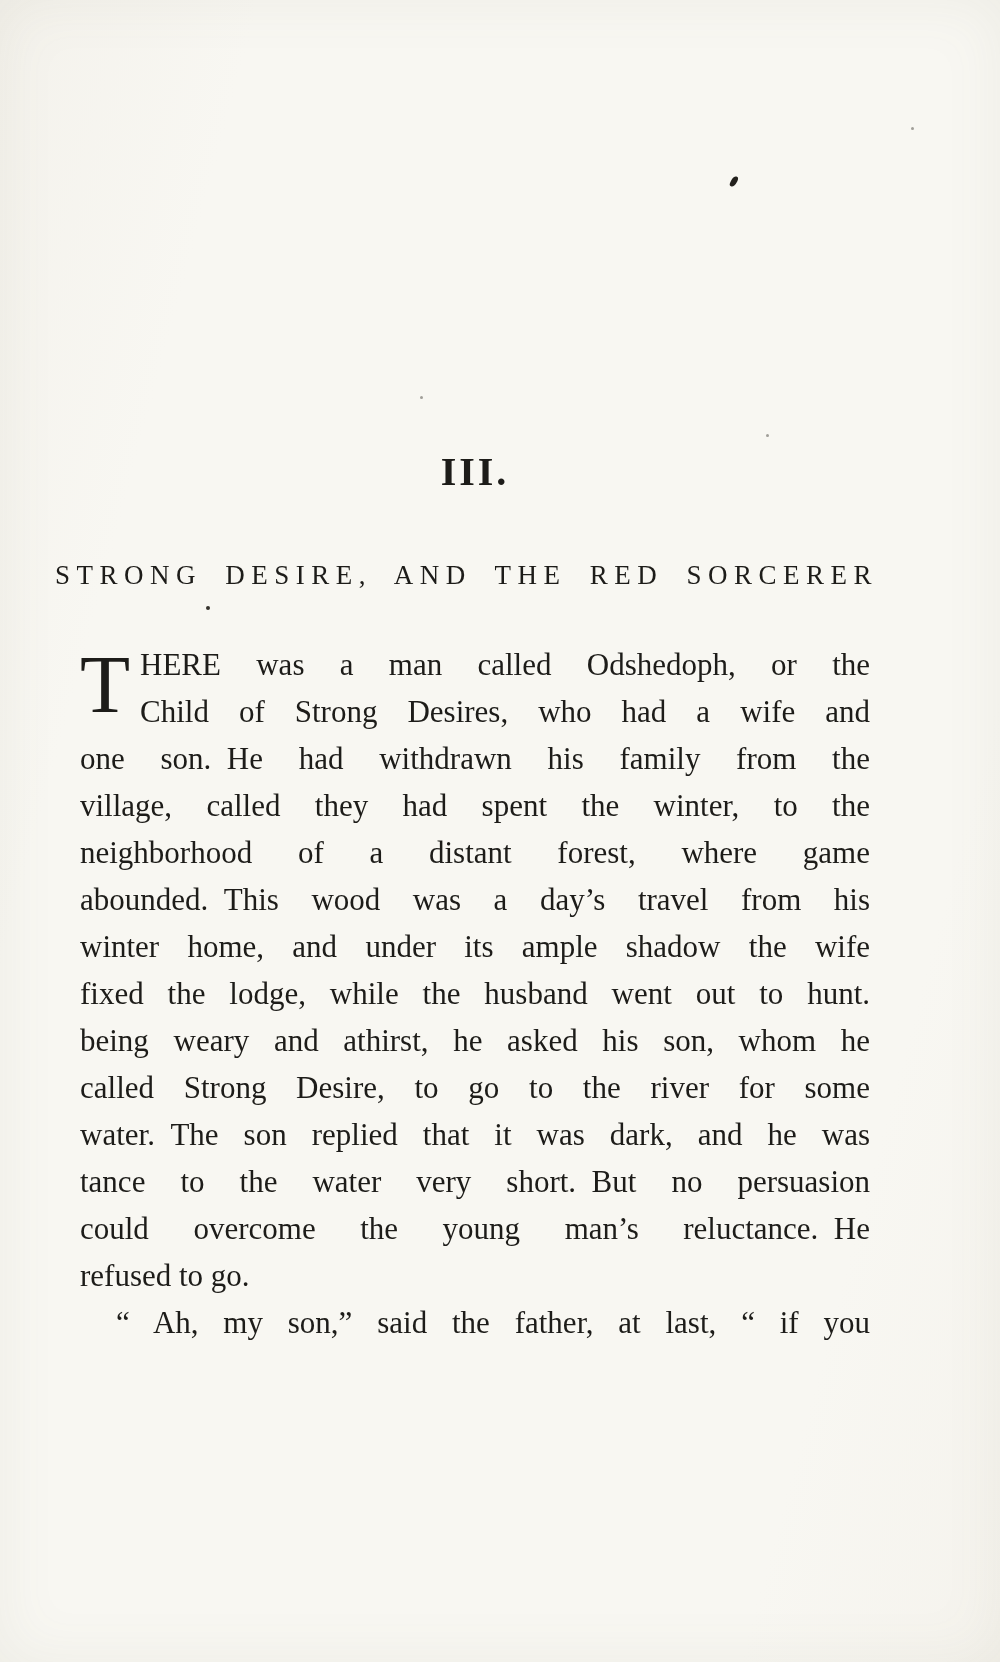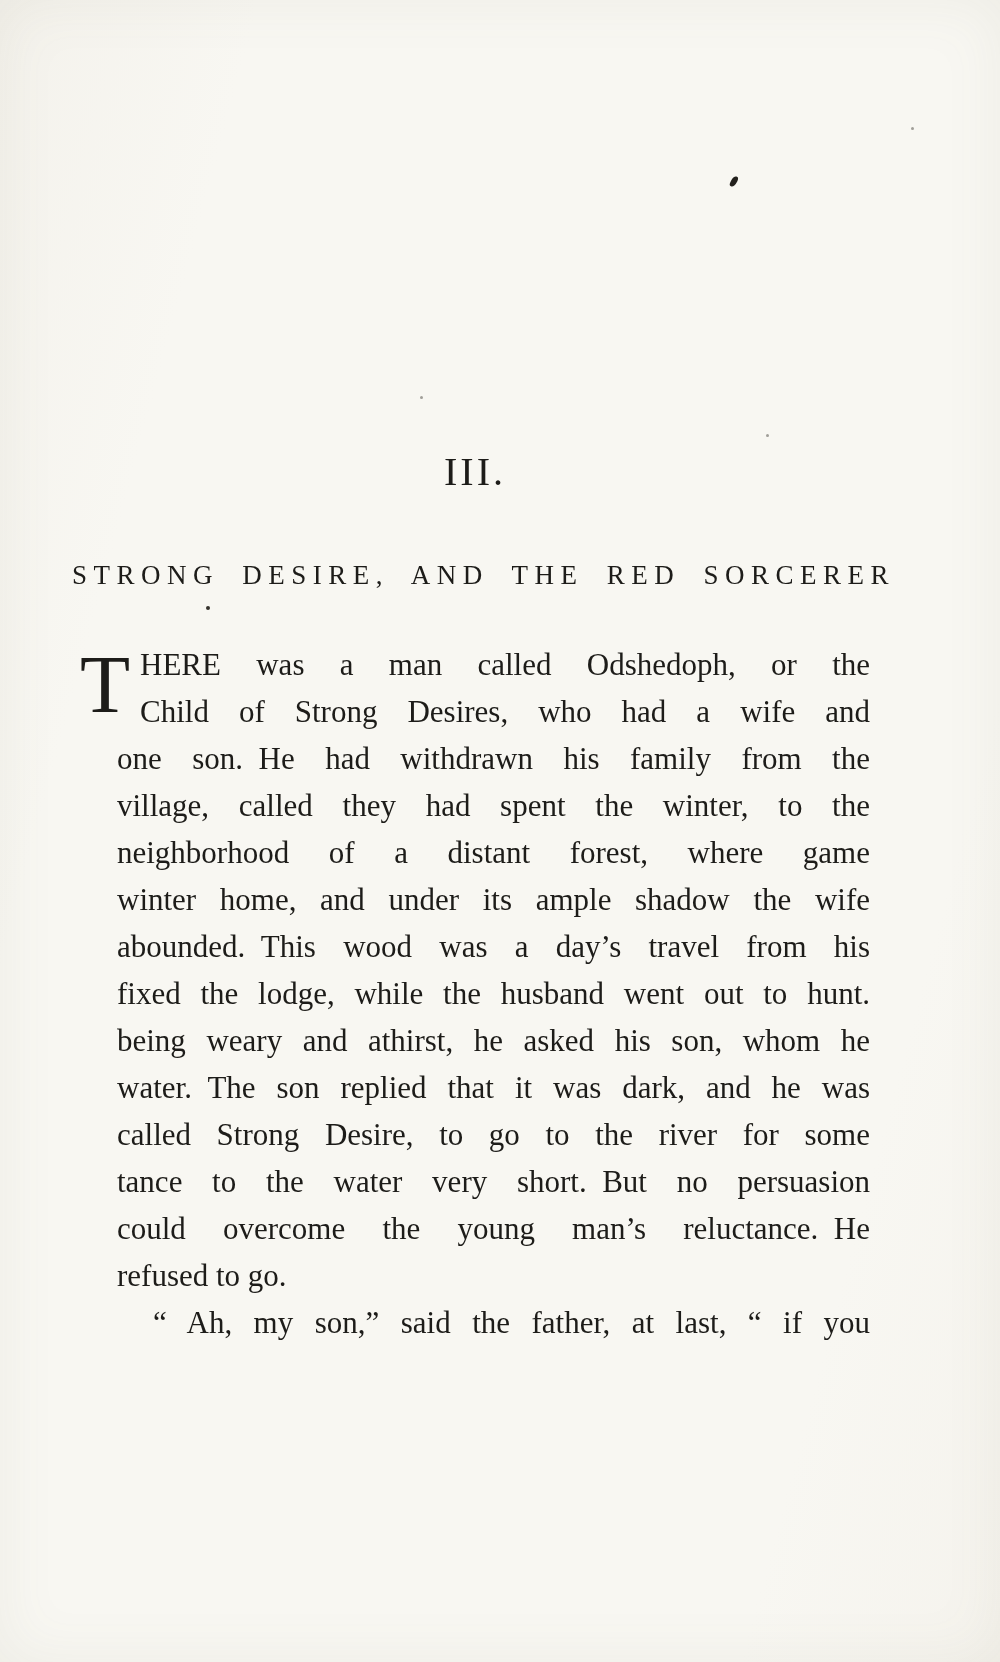--- a/index.html
+++ b/index.html
@@ -18,29 +18,29 @@
     font-family: "Liberation Serif", "DejaVu Serif", serif;
     color: #1d1c19;
   }
   .chapter-number {
     position: absolute;
     top: 448px;
     left: 80px;
     width: 790px;
     text-align: center;
     font-size: 40px;
-    font-weight: normal;
+    font-weight: bold;
     letter-spacing: 3px;
   }
   .chapter-title {
     position: absolute;
     top: 560px;
     left: 55px;
     width: 840px;
-    text-align: right;
+    text-align: left;
     font-size: 27px;
     letter-spacing: 6.5px;
     word-spacing: 10px;
     white-space: nowrap;
   }
   .body-text {
     position: absolute;
     top: 641px;
     left: 80px;
     width: 790px;
@@ -54,21 +54,20 @@
     top: 6px;
     font-size: 82px;
     line-height: 76px;
     font-weight: 400;
   }
   .line {
     font-size: 31px;
     line-height: 47px;
     text-align: justify;
     text-align-last: justify;
-    margin-left: 37px;
     -moz-text-align-last: justify;
   }
   .line.cap-indent {
     margin-left: 60px;
   }
   .line.flush {
     text-align: center;
     text-align-last: left;
   }
   .line.para-start {
@@ -106,26 +105,26 @@
   <div class="chapter-title">STRONG DESIRE, AND THE RED SORCERER</div>
 
   <div class="body-text">
     <div class="paragraph">
       <span class="drop-cap">T</span>
       <div class="line cap-indent">HERE was a man called Odshedoph, or the</div>
       <div class="line cap-indent">Child of Strong Desires, who had a wife and</div>
       <div class="line">one son. He had withdrawn his family from the</div>
       <div class="line">village, called they had spent the winter, to the</div>
       <div class="line">neighborhood of a distant forest, where game</div>
+      <div class="line">abounded. This wood was a day’s travel from his</div>
       <div class="line">winter home, and under its ample shadow the wife</div>
-      <div class="line">abounded. This wood was a day’s travel from his</div>
       <div class="line">fixed the lodge, while the husband went out to hunt.</div>
       <div class="line">being weary and athirst, he asked his son, whom he</div>
+      <div class="line">called Strong Desire, to go to the river for some</div>
       <div class="line">water. The son replied that it was dark, and he was</div>
-      <div class="line">called Strong Desire, to go to the river for some</div>
       <div class="line">tance to the water very short. But no persuasion</div>
       <div class="line">could overcome the young man’s reluctance. He</div>
       <div class="line flush">refused to go.</div>
     </div>
     <div class="paragraph">
       <div class="line para-start">“ Ah, my son,” said the father, at last, “ if you</div>
     </div>
   </div>
 
 </div>

